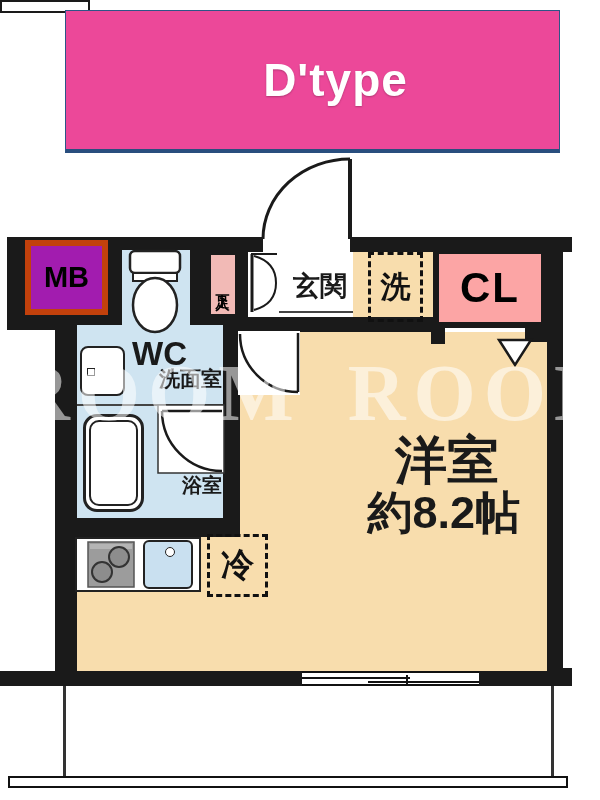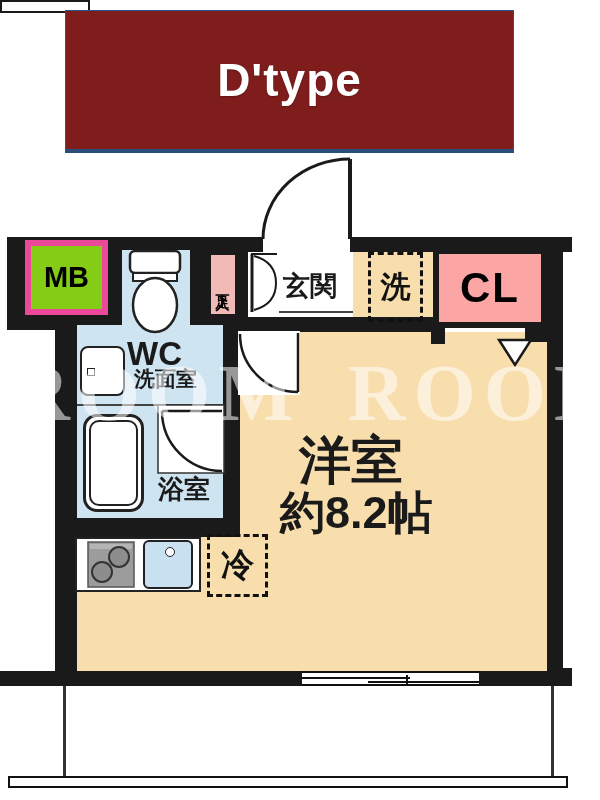--- a/index.html
+++ b/index.html
@@ -2,29 +2,29 @@
 <html><head>
 <meta charset="utf-8">
 <style>
   html,body{margin:0;padding:0;background:#fff;}
   #stage{position:relative;width:600px;height:800px;background:#ffffff;overflow:hidden;
          font-family:"Liberation Sans","DejaVu Sans",sans-serif;}
   .abs{position:absolute;}
   .wall{position:absolute;background:#1a1a1a;z-index:20;}
   .tan{position:absolute;background:#f8ddad;z-index:5;}
   .blue{position:absolute;background:#cfe4f1;z-index:22;}
-  .lbl{position:absolute;color:#1a1a1a;font-weight:bold;text-align:left;z-index:40;}
+  .lbl{position:absolute;color:#1a1a1a;font-weight:bold;text-align:right;z-index:40;}
   
-  #banner{position:absolute;left:65px;top:10px;width:447px;height:138px;background:#7f1d1d;
-          border:1px solid #2d5587;border-bottom:4px solid #294e7e;z-index:10;}
+  #banner{position:absolute;left:65px;top:10px;width:447px;height:138px;background:#ec4899;
+          border:1px solid #2d5587;border-bottom:4px solid #294e7e;z-index:10;padding-left:46px;}
   #banner .t{width:100%;height:100%;display:flex;align-items:center;justify-content:center;
           color:#fff;font-size:46px;font-weight:bold;letter-spacing:1px;text-shadow:0 1px 2px rgba(0,0,0,.25);}
   
   .boxed{position:absolute;box-sizing:border-box;z-index:25;}
-  #mb-box{left:25px;top:240px;width:83px;height:75px;background:#84cc16;border:6px solid #ec4899;}
+  #mb-box{left:25px;top:240px;width:83px;height:75px;background:#a21caf;border:6px solid #c2410c;}
   #mb-box .t{display:flex;width:100%;height:100%;align-items:center;justify-content:center;font-size:29px;font-weight:bold;}
   #shoe-box{left:208px;top:252px;width:30px;height:65px;background:#f2bab6;border:3px solid #1a1a1a;}
   #shoe-box .t{display:flex;width:100%;height:100%;align-items:center;justify-content:center;
                writing-mode:vertical-rl;font-size:14px;font-weight:bold;letter-spacing:1px;}
   #cl-box{left:433px;top:248px;width:114px;height:80px;background:#fca5a5;border:6px solid #1a1a1a;}
   #cl-box .t{display:flex;width:100%;height:100%;align-items:center;justify-content:center;font-size:42px;font-weight:bold;letter-spacing:2px;}
   .dashed{position:absolute;box-sizing:border-box;border:3px dashed #111;z-index:26;
           display:flex;align-items:center;justify-content:center;font-weight:bold;color:#111;}
   #washer-box{left:368px;top:252px;width:55px;height:70px;font-size:30px;}
   #fridge-box{left:207px;top:534px;width:61px;height:63px;font-size:33px;}
@@ -166,19 +166,19 @@
     <div class="tick"></div>
   </div>
 
   <div class="rail" style="left:63px;top:686px;width:3px;height:90px;"></div>
   <div class="rail" style="left:551px;top:686px;width:3px;height:90px;"></div>
   <div id="balcony-bar"></div>
 
   <div class="lbl" style="left:283px;top:268px;width:64px;font-size:27px;">玄関</div>
   <div class="lbl" style="left:127px;top:335px;width:60px;font-size:33px;">WC</div>
   <div class="lbl" style="left:134px;top:365px;width:88px;font-size:21px;">洗面室</div>
-  <div class="lbl" style="left:158px;top:472px;width:64px;font-size:26px;">浴室</div>
+  <div class="lbl" style="left:158px;top:472px;width:64px;font-size:20px;">浴室</div>
   <div class="lbl" style="left:299px;top:434px;width:200px;font-size:52px;line-height:1.0;">洋室</div>
   <div class="lbl" style="left:280px;top:490px;width:240px;font-size:45px;line-height:1.0;">約8.2帖</div>
 
   <div id="watermark">ROOM ROOM</div>
 
 </div>
 
 </body></html>

